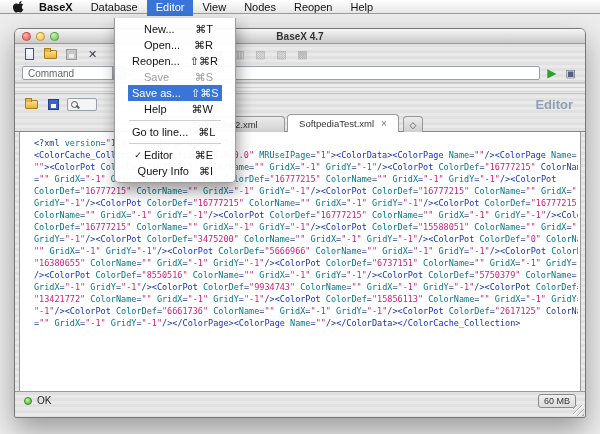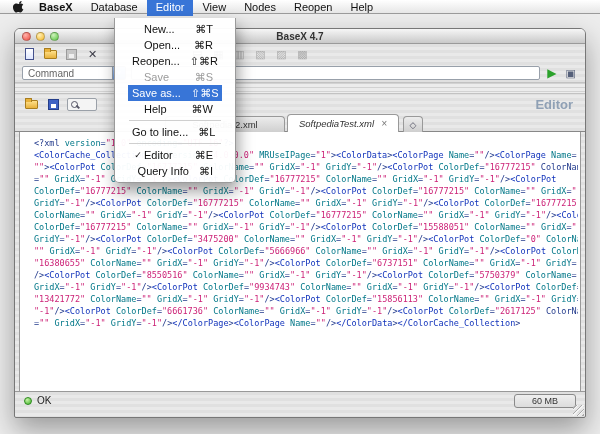--- a/index.html
+++ b/index.html
@@ -71,34 +71,34 @@
   .searchbox{ width:30px; height:13px; border:1px solid #9aa0a8; border-radius:2px; background:#f4f4f4;
     display:flex; align-items:center; padding-left:3px; }
   .mag{ width:7px; height:7px; border:1.5px solid #556; border-radius:50%; position:relative; display:inline-block; }
   .mag::after{ content:""; position:absolute; width:4px; height:1.5px; background:#556; transform:rotate(45deg); right:-3px; bottom:-1px; }
   .ed-title{ margin-left:auto; font-size:13px; font-weight:bold; color:#8fa0b5; padding-right:4px; }
 
   .tabbar{ height:18px; flex:0 0 18px; position:relative; border-bottom:1px solid #888; }
   .tab{ position:absolute; display:flex; align-items:center; justify-content:center; font-size:9.5px; color:#333;
     border:1px solid #999; border-bottom:none; border-radius:4px 4px 0 0; padding:0 7px; white-space:nowrap; overflow:hidden; }
   .tab.inactive{ top:2px; height:16px; background:linear-gradient(#ececec,#cfcfcf); z-index:1; }
-  .tab.active{ top:0; height:18px; background:#fff; z-index:2;font-style:italic; }
+  .tab.active{ top:0; height:18px; background:#fff; z-index:2; }
   .tab-close{ margin-left:7px; color:#777; font-size:10px; line-height:1; }
   .tab.small{ font-size:9px; color:#556; }
 
   .content{ flex:1 1 auto; margin:0 4px; background:#fff; border-left:1px solid #999; border-right:1px solid #999; overflow:hidden; position:relative; }
   .code{ padding:5px 2px 0 14px; font-family:"DejaVu Sans Mono", monospace; font-size:8.5px; line-height:12px; color:#223a8c; white-space:pre; }
   .xline{ height:12px; overflow:hidden; }
   .xt{ color:#1133bb; } .xa{ color:#007788; } .xv{ color:#cc2277; }
 
   .statusbar{ height:18px; flex:0 0 18px; border-top:1px solid #999; display:flex; align-items:center; padding:0 9px; }
   .okdot{ width:8px; height:8px; border-radius:50%; background:radial-gradient(circle at 35% 30%,#c9f3a8,#3db528); border:1px solid #2d8a1e; }
   .oktext{ margin-left:5px; font-size:10px; color:#222; }
   .membox{ margin-left:auto; border:1px solid #8a8a8a; border-radius:3px; background:linear-gradient(#efefef,#dcdcdc);
-    font-size:9px; color:#333; padding:0 17px; height:14px; line-height:12px; }
+    font-size:9px; color:#333; padding:0 5px; height:14px; line-height:12px; }
   .bottomframe{ height:8px; flex:0 0 8px; position:relative; }
   .grip{ position:absolute; right:1px; bottom:1px; width:11px; height:11px;
     background:repeating-linear-gradient(135deg,transparent 0 2px,#a9a9a9 2px 3px,#f5f5f5 3px 4px); }
 </style>
 </head>
 <body>
 
 <div class="screen">
 
   <div class="menubar">

